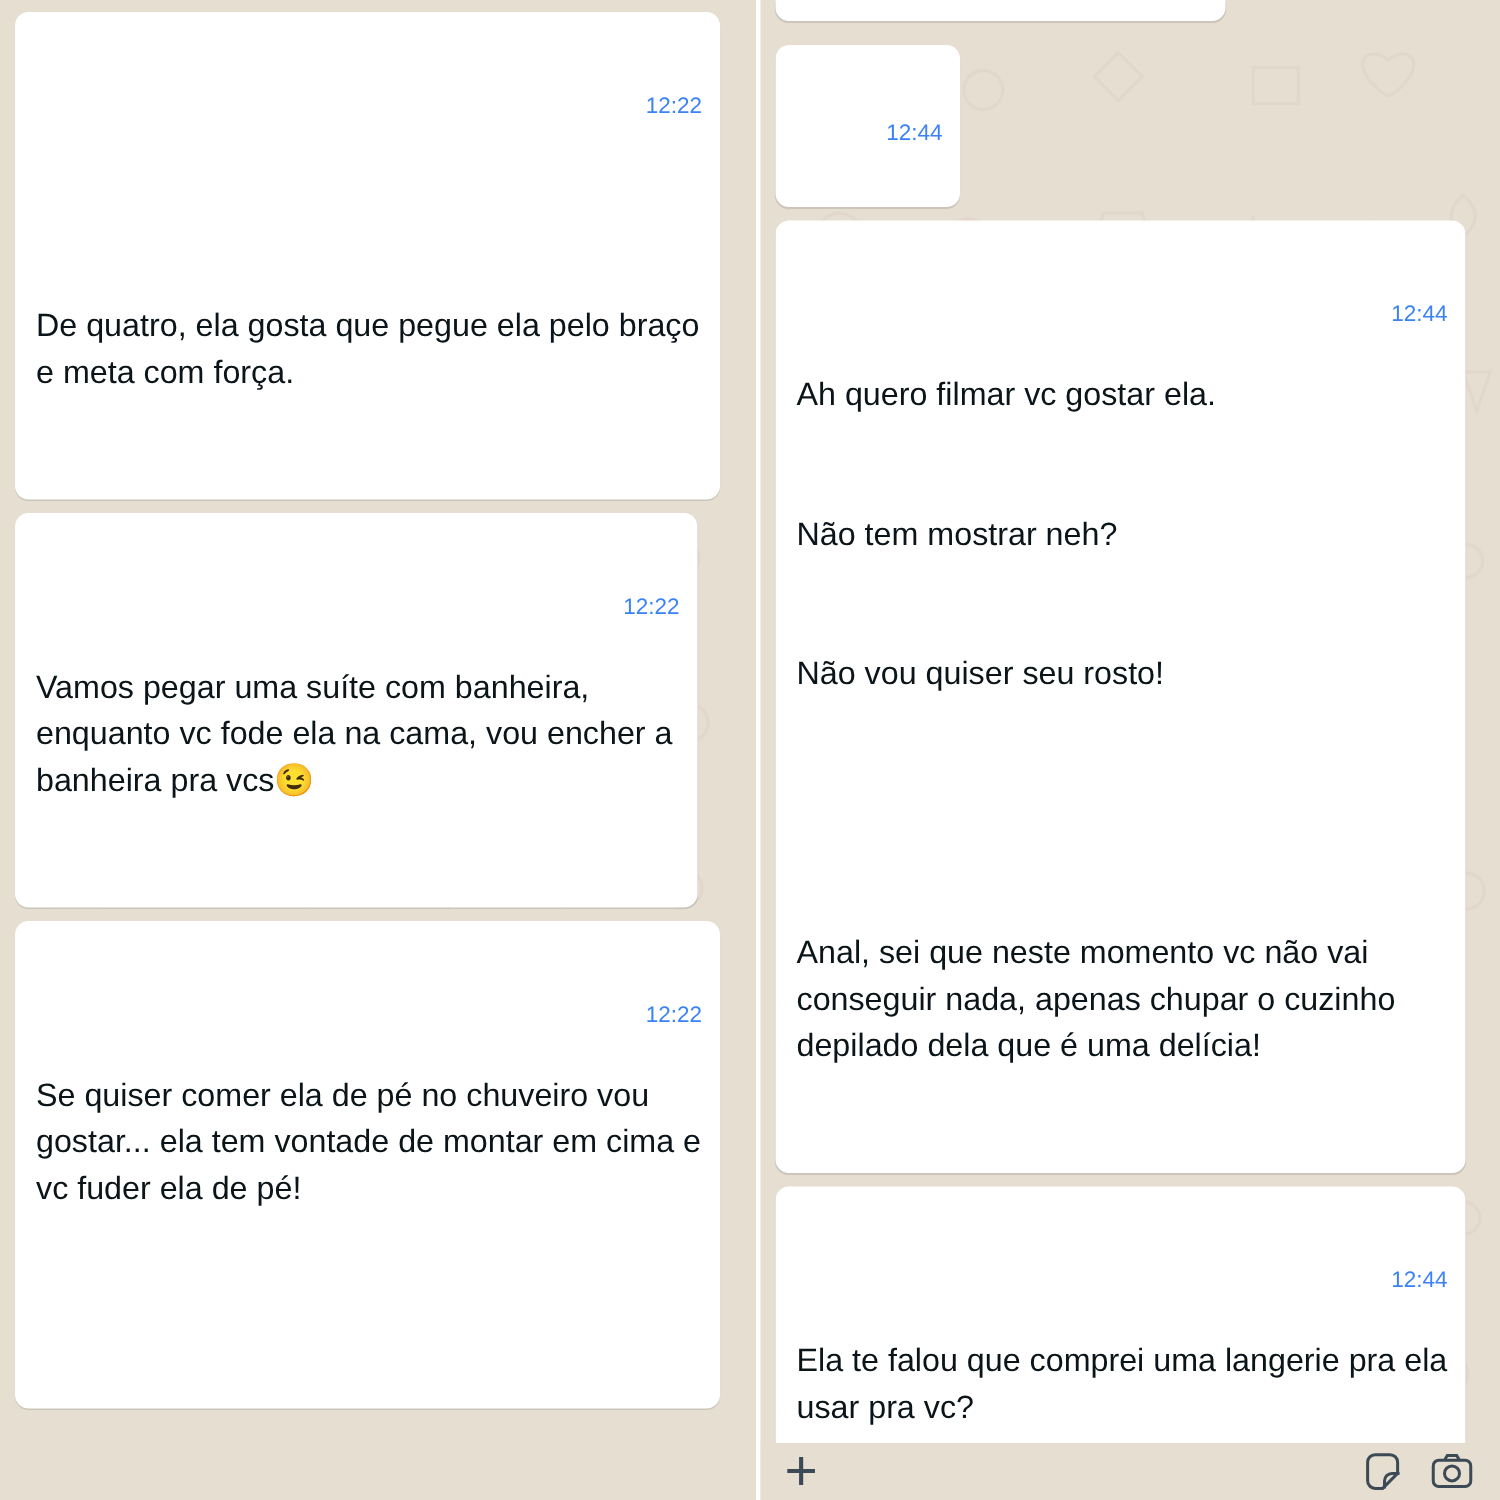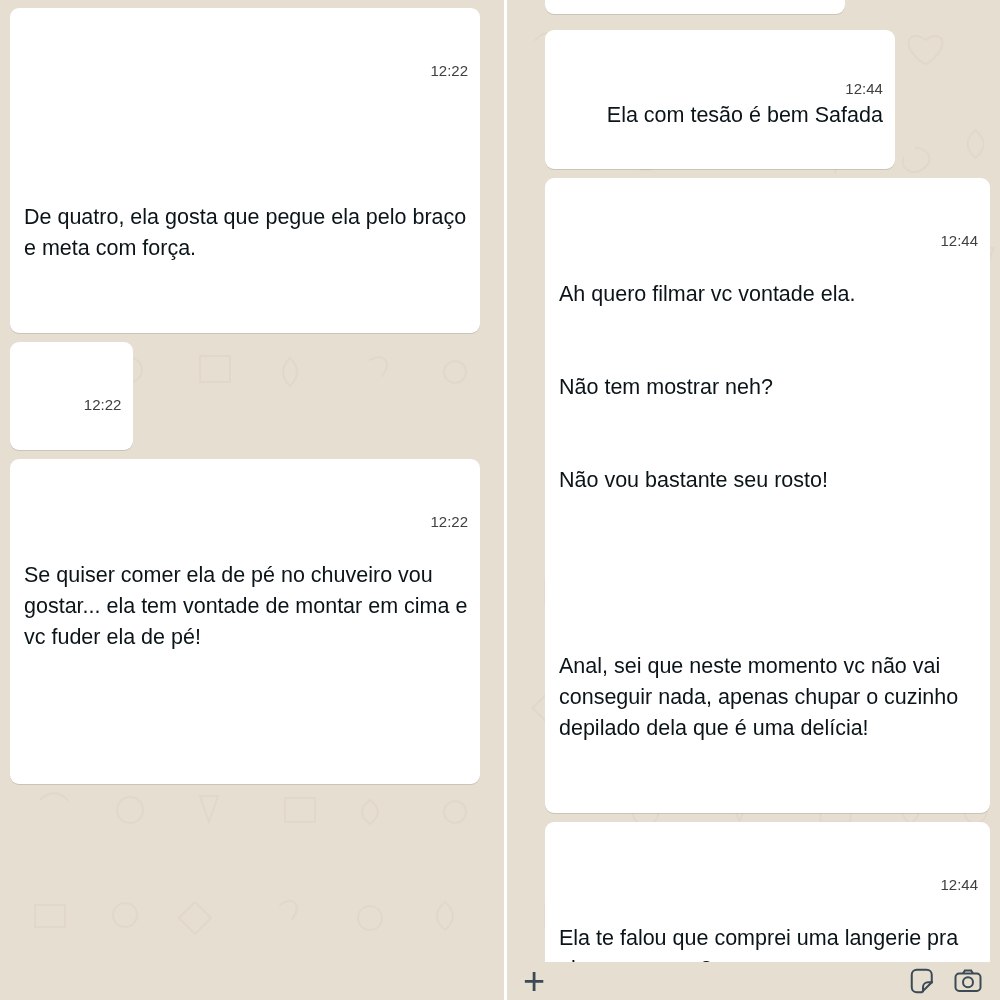--- a/index.html
+++ b/index.html
@@ -14,21 +14,21 @@
     background: #ece5dd;
     position: relative;
   }
   .pane {
     position: relative;
     height: 1000px;
     background-color: #e9e0d5;
     overflow: hidden;
   }
   .pane-left { width: 504px; }
-  .pane-right { width: 496px; border-left: 3px solid #ffffff; padding-left: 28px; }
+  .pane-right { width: 496px; border-left: 3px solid #ffffff; }
 
   
   .wallpaper {
     position: absolute; inset: 0;
     background-color: #e7ded2;
     opacity: 1;
     pointer-events: none;
   }
   .wallpaper svg { width: 100%; height: 100%; opacity: .30; }
 
@@ -50,21 +50,21 @@
     color: #0b1418;
     box-shadow: 0 1px 0.5px rgba(11,20,26,.13);
     word-wrap: break-word;
     white-space: pre-wrap;
   }
   .in  { background: #ffffff; align-self: flex-start; }
 
   .bubble .time {
     float: right;
     font-size: 15px;
-    color: #404040;
+    color: #3b82f6;
     margin-left: 12px;
     margin-top: 10px;
     line-height: 16px;
     position: relative;
     top: 6px;
   }
   .para { margin: 0; }
   .spacer { height: 31px; }
 
   
@@ -168,20 +168,21 @@
     <div class="messages">
 
       <div class="bubble in" style="max-width:470px;">
         <span class="time">12:22</span>
         <div class="spacer"></div>
         <div class="para">De quatro, ela gosta que pegue ela pelo braço e meta com força.</div>
       </div>
 
       <div class="bubble in" style="max-width:455px;">
         <span class="time">12:22</span>
+        <div class="para">Vamos pegar uma suíte com banheira, enquanto vc fode ela na cama, vou encher a banheira pra vcs😉</div>
       </div>
 
       <div class="bubble in" style="max-width:470px;">
         <span class="time">12:22</span>
         <div class="para">Se quiser comer ela de pé no chuveiro vou gostar... ela tem vontade de montar em cima e vc fuder ela de pé!</div>
         
         
       </div>
 
     </div>
@@ -245,28 +246,27 @@
         </g>
       </svg>
     </div>
 
     <div class="messages">
 
       <div class="partial-top"></div>
 
       <div class="bubble in" style="max-width:350px;">
         <span class="time" style="top:2px;">12:44</span>
-        <div class="para" style="display:inline-block;">Ela com tesão é bem Safada</div>
       </div>
 
       <div class="bubble in" style="max-width:460px;">
         <span class="time">12:44</span>
-        <div class="para">Ah quero filmar vc vontade ela.</div>
+        <div class="para">Ah quero filmar vc gostar ela.</div>
         <div class="para">Não tem mostrar neh?</div>
-        <div class="para">Não vou bastante seu rosto!</div>
+        <div class="para">Não vou quiser seu rosto!</div>
         <div class="spacer"></div>
         <div class="para">Anal, sei que neste momento vc não vai conseguir nada, apenas chupar o cuzinho depilado dela que é uma delícia!</div>
       </div>
 
       <div class="bubble in" style="max-width:460px;">
         <span class="time">12:44</span>
         <div class="para">Ela te falou que comprei uma langerie pra ela usar pra vc?</div>
         
         
         

